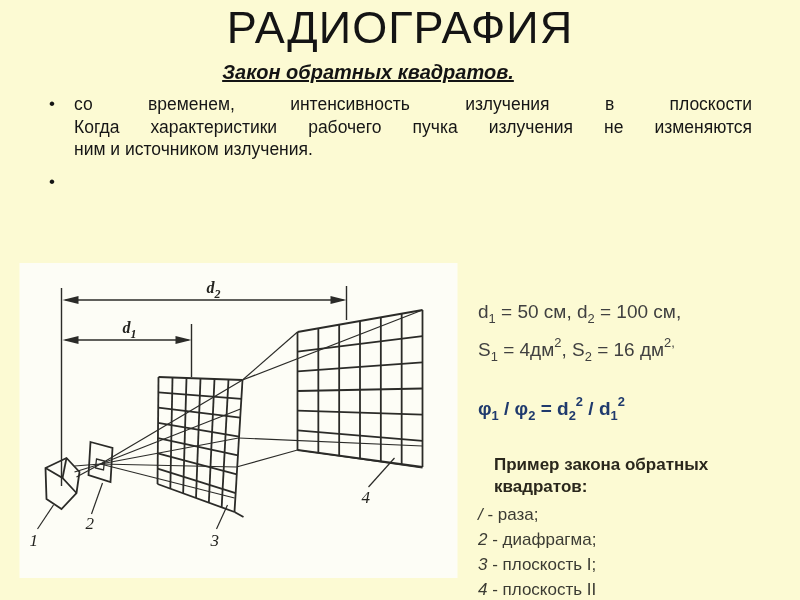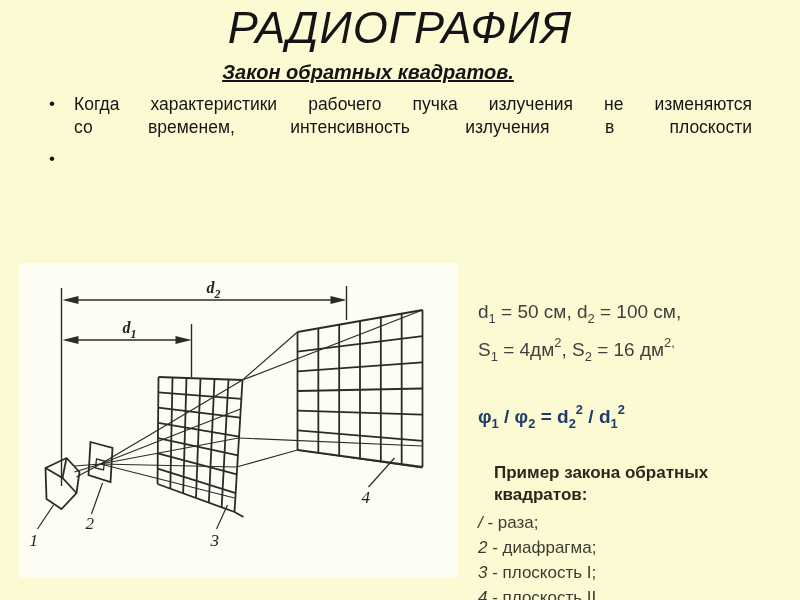--- a/index.html
+++ b/index.html
@@ -6,60 +6,61 @@
   body{
     width:800px;height:600px;overflow:hidden;position:relative;
     background:#fcfad3;
     font-family:"Liberation Sans","DejaVu Sans",sans-serif;
     color:#1c1c1c;
   }
   .abs{position:absolute;}
   
   .title{
     top:2px;left:0;width:800px;text-align:center;
-    font-size:45px;font-weight:400;letter-spacing:1px;color:#141414;font-style:italic;
+    font-size:45px;font-weight:400;letter-spacing:1px;color:#141414;
   }
   .subtitle{
     top:61px;left:0;width:736px;text-align:center;
     font-size:20px;font-weight:bold;font-style:italic;text-decoration:underline;color:#141414;
   }
   
   .bullets{top:93px;left:30px;width:722px;}
   .bullet-row{display:flex;margin-bottom:10px;}
   .bullet-dot{width:44px;flex:none;font-size:17px;line-height:22.5px;text-align:center;color:#141414;}
   .bullet-text{flex:1;font-size:17.5px;line-height:22.5px;color:#161616;}
   .jline{text-align:justify;text-align-last:justify;}
   .lline{text-align:left;}
   
   .figure-svg{left:15px;top:262px;}
   .fig-line{stroke:#2b2b28;fill:none;}
   .fig-label{font-family:"Liberation Serif","DejaVu Serif",serif;font-style:italic;font-size:17px;fill:#23231f;}
   .dim-label{font-family:"Liberation Serif","DejaVu Serif",serif;font-style:italic;font-weight:bold;font-size:16px;fill:#23231f;}
   
   .side{left:478px;top:300px;width:292px;}
   .side-line{font-size:19px;line-height:24px;color:#404040;}
-  .formula{margin-top:28px;font-size:19px;font-weight:bold;line-height:24px;}
+  .formula{margin-top:20px;font-size:19px;font-weight:bold;line-height:24px;}
   .caption{margin-top:26px;width:245px;font-size:17px;font-weight:bold;line-height:22px;color:#2a271c;margin-left:16px;}
   .items{margin-top:4px;}
   .item{font-size:17px;line-height:25px;color:#3b3b33;}
   sub{font-size:68%;vertical-align:-22%;}
   sup{font-size:68%;vertical-align:38%;}
 </style>
 </head>
 <body>
 
 <div class="abs title">РАДИОГРАФИЯ</div>
 <div class="abs subtitle">Закон обратных квадратов.</div>
 
 <div class="abs bullets">
   <div class="bullet-row">
     <div class="bullet-dot">•</div>
     <div class="bullet-text">
+      <div class="jline">со временем, интенсивность излучения в плоскости</div>
       <div class="jline">Когда характеристики рабочего пучка излучения не изменяются</div>
-      <div class="jline">со временем, интенсивность излучения в плоскости</div>
+      <div class="lline">ним и источником излучения.</div>
     </div>
   </div>
   <div class="bullet-row">
     <div class="bullet-dot">•</div>
     <div class="bullet-text">
     </div>
   </div>
 </div>
 
 <svg class="abs figure-svg" width="447" height="317" viewBox="9 0 438 317" xmlns="http://www.w3.org/2000/svg">

